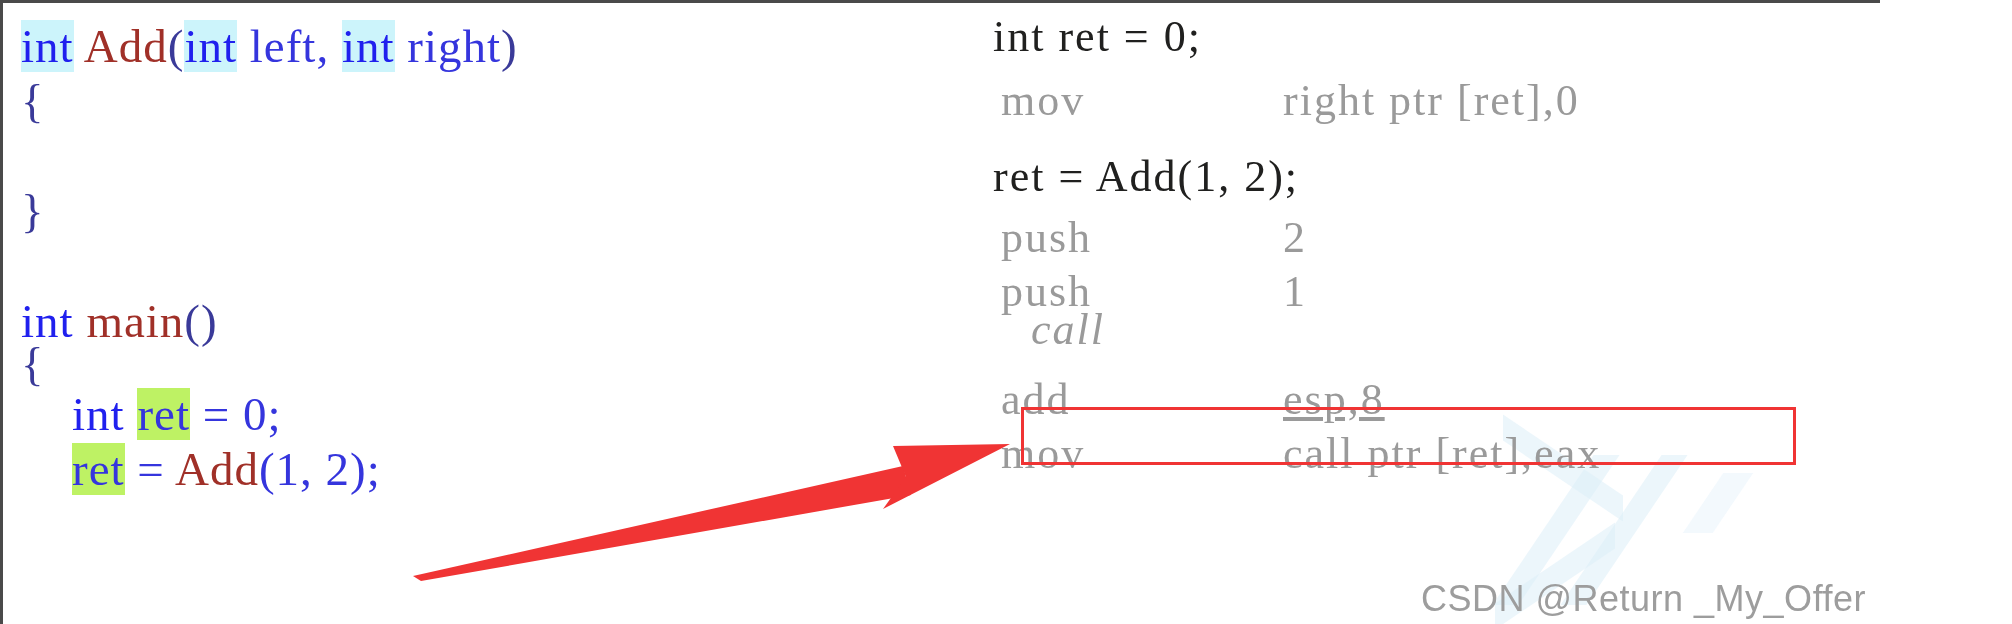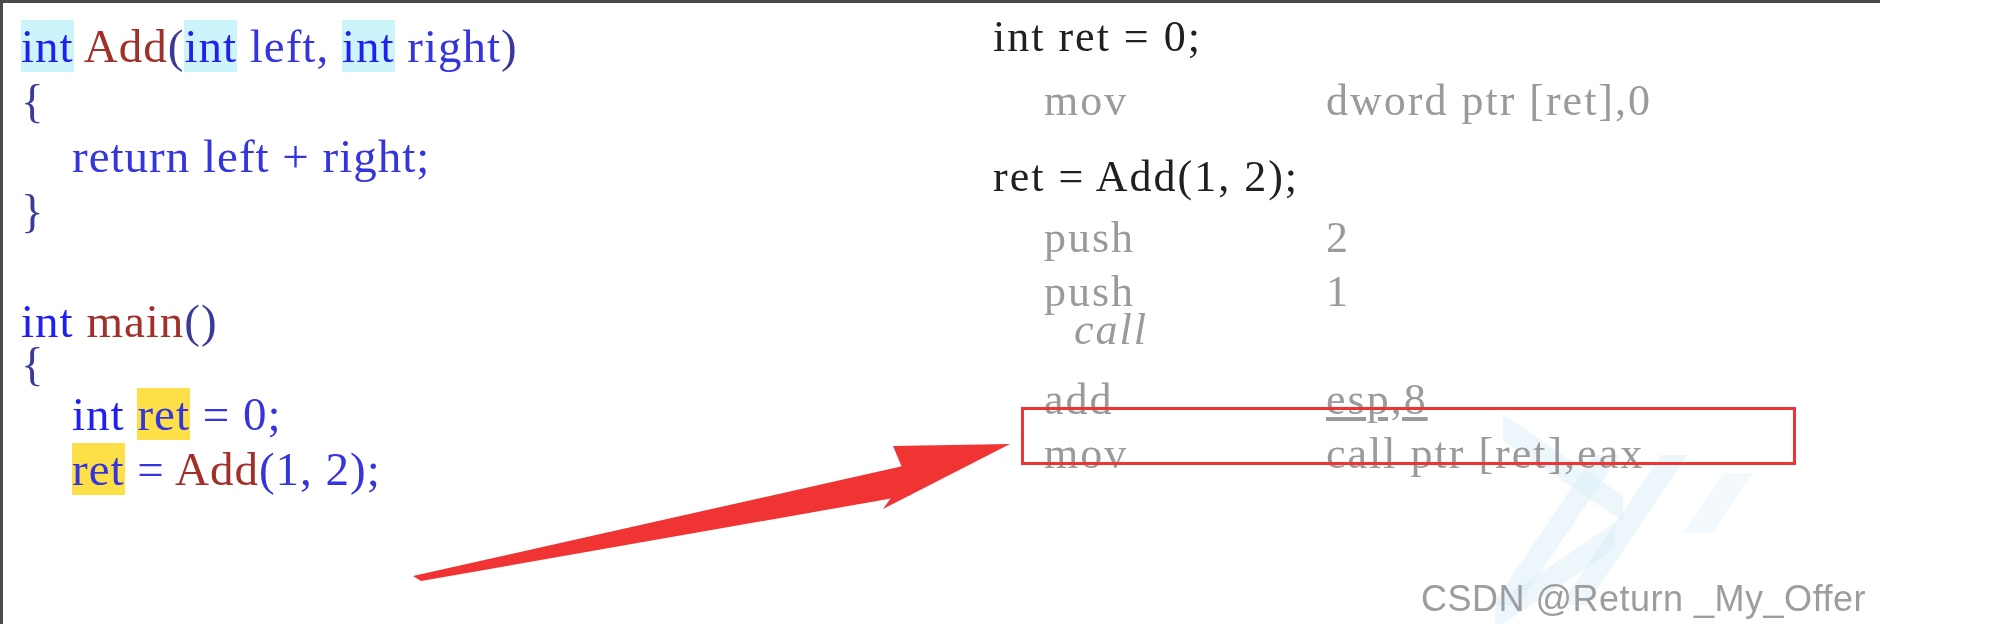--- a/index.html
+++ b/index.html
@@ -42,29 +42,29 @@
     font-family: "Liberation Serif", "DejaVu Serif", serif;
     line-height: 1;
   }
 
   
   .tok-kw       { color: #2020ee; }
   .tok-fn       { color: #a03028; }
   .tok-plain    { color: #3535dd; }
   .tok-punc     { color: #3a3a99; }
   .hl-cyan      { background: #ccf4fb; }
-  .hl-pink      { background: #fde047; }
+  .hl-pink      { background: #bef264; }
 
   
   .src-line     { color: #20201f; }
   .asm-line     { color: #9a9a9a; }
 
   .ln-left  { font-size: 47px; letter-spacing: 1px; }
   .ln-right-src { font-size: 44px; letter-spacing: 2px; }
-  .ln-right-asm { font-size: 44px; letter-spacing: 2px; margin-left: 43px; }
+  .ln-right-asm { font-size: 44px; letter-spacing: 2px; }
 
   
   #call-highlight-box {
     position: absolute;
     border: 3px solid #f03434;
     box-sizing: border-box;
     pointer-events: none;
   }
 
   
@@ -101,39 +101,38 @@
     <div class="wm-chevron" style="left:1492px; top:560px; width:120px; height:26px; transform:skewY(-34deg);"></div>
     <div class="wm-chevron" style="left:1700px; top:470px; width:30px; height:60px; transform:skewX(-34deg); opacity:.35;"></div>
   </div>
 
   <div class="panel" id="left-panel">
 
     <div class="code-line ln-left" style="left:18px; top:20px;"><span class="tok-kw hl-cyan">int</span><span class="tok-plain"> </span><span class="tok-fn">Add</span><span class="tok-punc">(</span><span class="tok-kw hl-cyan">int</span><span class="tok-plain"> left, </span><span class="tok-kw hl-cyan">int</span><span class="tok-plain"> right</span><span class="tok-punc">)</span></div>
 
     <div class="code-line ln-left tok-punc" style="left:18px; top:75px;"><span>{</span></div>
 
-    <div class="code-line ln-left tok-plain" style="left:18px; top:130px;"><span>    return left + right;</span></div>
 
     <div class="code-line ln-left tok-punc" style="left:18px; top:185px;"><span>}</span></div>
 
     <div class="code-line ln-left" style="left:18px; top:295px;"><span class="tok-kw">int</span><span class="tok-plain"> </span><span class="tok-fn">main</span><span class="tok-punc">()</span></div>
 
     <div class="code-line ln-left tok-punc" style="left:18px; top:338px;"><span>{</span></div>
 
     <div class="code-line ln-left" style="left:18px; top:388px;"><span class="tok-plain">    </span><span class="tok-kw">int</span><span class="tok-plain"> </span><span class="tok-plain hl-pink">ret</span><span class="tok-plain"> = 0;</span></div>
 
     <div class="code-line ln-left" style="left:18px; top:443px;"><span class="tok-plain">    </span><span class="tok-plain hl-pink">ret</span><span class="tok-plain"> = </span><span class="tok-fn">Add</span><span class="tok-plain">(1, 2);</span></div>
   </div>
 
   <div class="panel" id="right-panel">
 
     <div class="code-line ln-right-src src-line" style="left:210px; top:12px;"><span>int ret = 0;</span></div>
 
     <div class="code-line ln-right-asm asm-line" style="left:218px; top:76px;"><span>mov</span></div>
-    <div class="code-line ln-right-asm asm-line" style="left:500px; top:76px;"><span>dword ptr [ret],0</span></div>
+    <div class="code-line ln-right-asm asm-line" style="left:500px; top:76px;"><span>right ptr [ret],0</span></div>
 
     <div class="code-line ln-right-src src-line" style="left:210px; top:152px;"><span>ret = Add(1, 2);</span></div>
 
     <div class="code-line ln-right-asm asm-line" style="left:218px; top:213px;"><span>push</span></div>
     <div class="code-line ln-right-asm asm-line" style="left:500px; top:213px;"><span>2</span></div>
 
     <div class="code-line ln-right-asm asm-line" style="left:218px; top:267px;"><span>push</span></div>
     <div class="code-line ln-right-asm asm-line" style="left:500px; top:267px;"><span>1</span></div>
 
     <div class="code-line ln-right-asm asm-line" style="left:248px; top:305px;font-style:italic;"><span>call</span></div>

